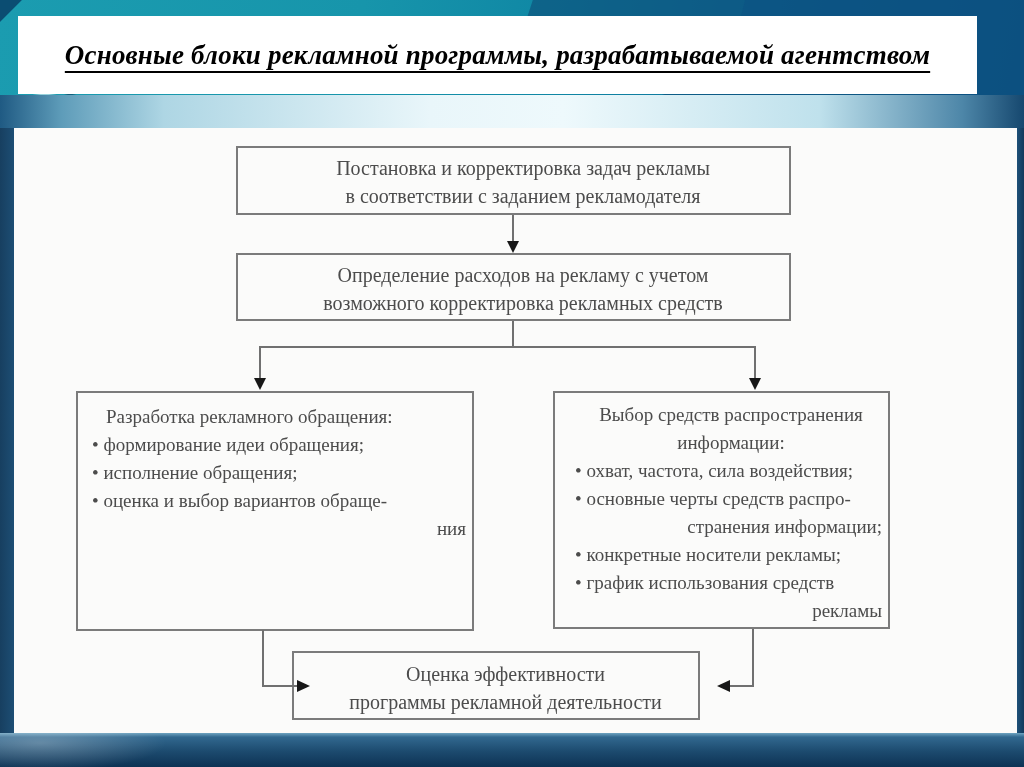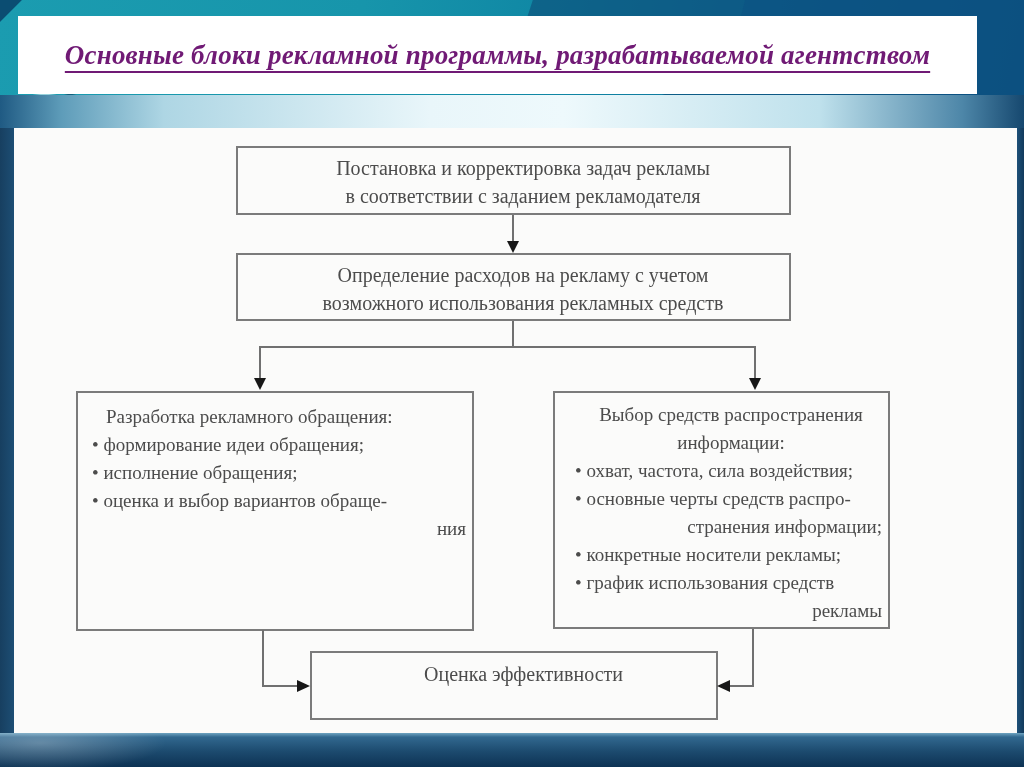--- a/index.html
+++ b/index.html
@@ -29,37 +29,37 @@
         background:linear-gradient(to right,#1d5078,#123a5c);}
 
   .bar-bottom{position:absolute;left:0;top:733px;width:1024px;height:34px;
         background:linear-gradient(to bottom,#6ea3c0 0%,#31688f 12%,#1c4a6e 55%,#0d3354 100%);}
   .bar-bottom .glow{position:absolute;left:0;top:0;width:100%;height:100%;
         background:radial-gradient(ellipse 180px 40px at 40px 10px,rgba(255,255,255,.28),transparent 70%);}
 
   
   .title-bar{position:absolute;left:18px;top:16px;width:959px;height:78px;background:#ffffff;
         display:flex;align-items:center;justify-content:center;}
-  .title-text{font-size:27px;font-weight:bold;font-style:italic;color:#701a75;
+  .title-text{font-size:27px;font-weight:bold;font-style:italic;color:#000000;
         text-decoration:underline;text-underline-offset:7px;text-decoration-thickness:2px;
         letter-spacing:.2px;white-space:nowrap;}
 
   
   .content{position:absolute;left:14px;top:128px;width:1003px;height:605px;background:#fbfbfa;}
 
   .fc-box{position:absolute;border:2px solid #7b7b7b;background:#fbfbfa;
         color:#4c4c4c;box-sizing:border-box;}
   .fc-line{line-height:28px;}
   .center{text-align:center;padding-left:19px;}
 
   .box-tasks{left:236px;top:146px;width:555px;height:69px;font-size:20px;padding-top:6px;}
   .box-budget{left:236px;top:253px;width:555px;height:68px;font-size:20px;padding-top:6px;}
   .box-message{left:76px;top:391px;width:398px;height:240px;font-size:19px;padding:10px 6px 0 6px;}
   .box-media{left:553px;top:391px;width:337px;height:238px;font-size:19px;padding:8px 6px 0 6px;}
-  .box-eval{left:310px;top:651px;width:408px;height:69px;font-size:20px;padding-top:7px;}
+  .box-eval{left:292px;top:651px;width:408px;height:69px;font-size:20px;padding-top:7px;}
 
   .fc-line.indent{padding-left:22px;}
   .fc-line.bullet{padding-left:8px;}
   .box-media .fc-line.bullet{padding-left:14px;}
   .fc-line.cont{padding-left:2px;text-align:right;}
 
   
   .conn{position:absolute;background:#707070;}
   .arrow-down{position:absolute;width:0;height:0;
         border-left:6px solid transparent;border-right:6px solid transparent;
@@ -96,21 +96,21 @@
 
   <div class="content"></div>
 
   <div class="fc-box box-tasks">
     <div class="fc-line center">Постановка и корректировка задач рекламы</div>
     <div class="fc-line center">в соответствии с заданием рекламодателя</div>
   </div>
 
   <div class="fc-box box-budget">
     <div class="fc-line center">Определение расходов на рекламу с учетом</div>
-    <div class="fc-line center">возможного использования рекламных средств</div>
+    <div class="fc-line center">возможного корректировка рекламных средств</div>
   </div>
 
   <div class="fc-box box-message">
     <div class="fc-line indent">Разработка рекламного обращения:</div>
     <div class="fc-line bullet">• формирование идеи обращения;</div>
     <div class="fc-line bullet">• исполнение обращения;</div>
     <div class="fc-line bullet">• оценка и выбор вариантов обраще-</div>
     <div class="fc-line cont">ния</div>
   </div>
 
@@ -120,20 +120,21 @@
     <div class="fc-line bullet">• охват, частота, сила воздействия;</div>
     <div class="fc-line bullet">• основные черты средств распро-</div>
     <div class="fc-line cont">странения информации;</div>
     <div class="fc-line bullet">• конкретные носители рекламы;</div>
     <div class="fc-line bullet">• график использования средств</div>
     <div class="fc-line cont">рекламы</div>
   </div>
 
   <div class="fc-box box-eval">
     <div class="fc-line center">Оценка эффективности</div>
+    <div class="fc-line center">программы рекламной деятельности</div>
   </div>
 
   <div class="conn" style="left:512px;top:215px;width:2px;height:28px;"></div>
   <div class="arrow-down" style="left:507px;top:241px;"></div>
 
   <div class="conn" style="left:512px;top:321px;width:2px;height:26px;"></div>
   <div class="conn" style="left:259px;top:346px;width:497px;height:2px;"></div>
   <div class="conn" style="left:259px;top:346px;width:2px;height:34px;"></div>
   <div class="arrow-down" style="left:254px;top:378px;"></div>
   <div class="conn" style="left:754px;top:346px;width:2px;height:34px;"></div>

